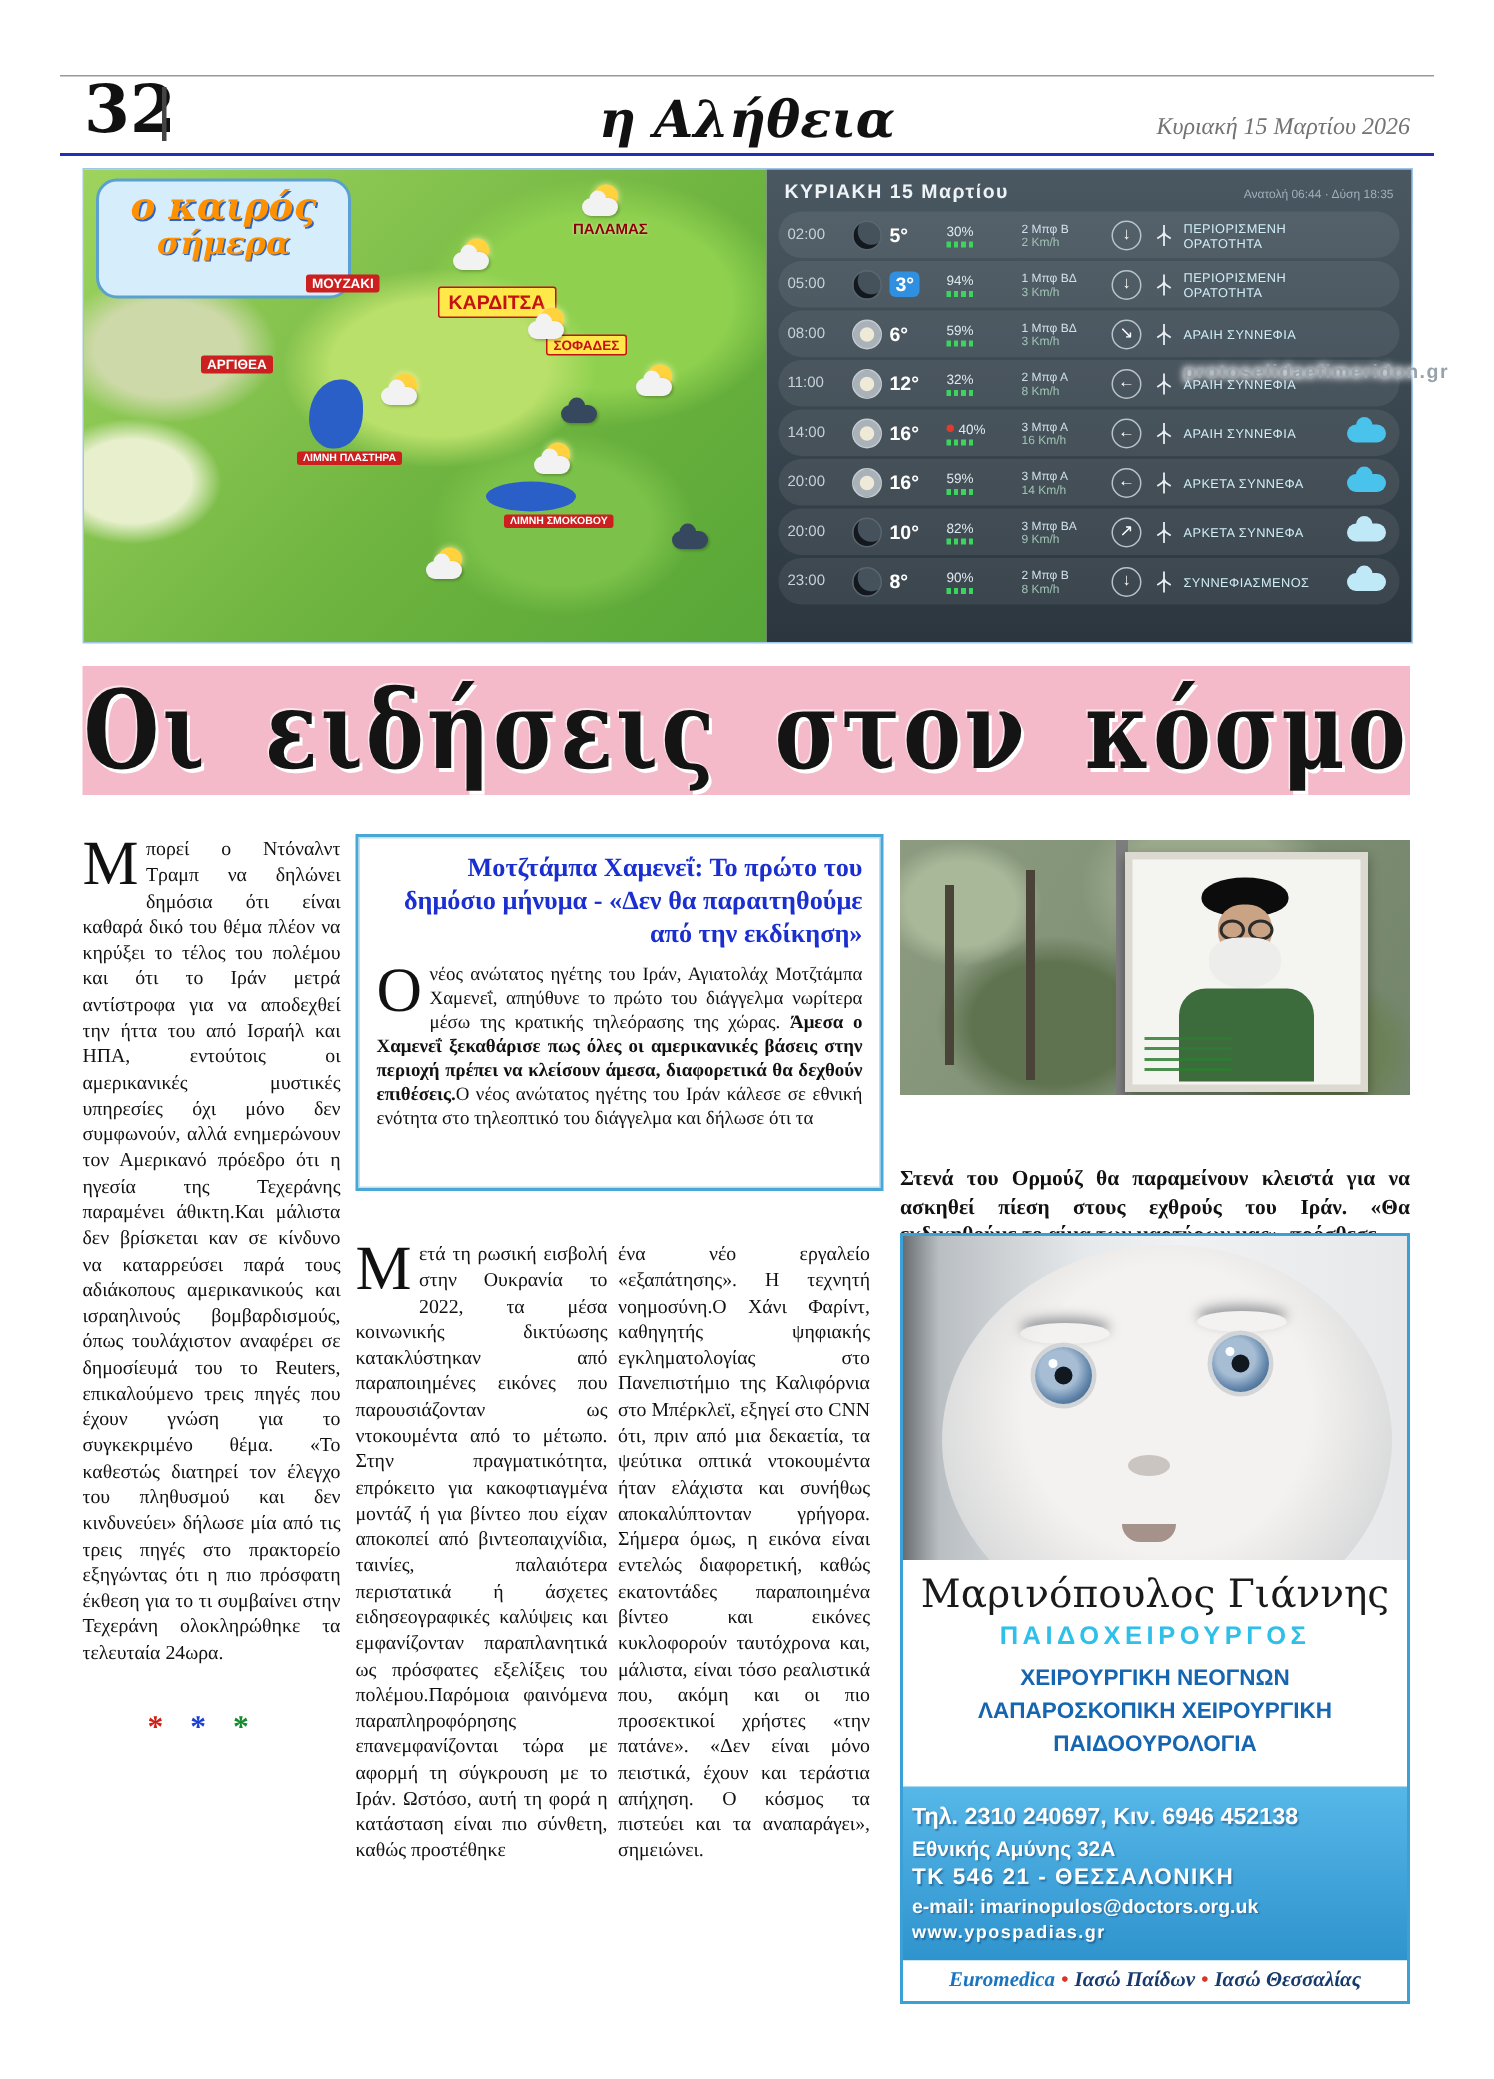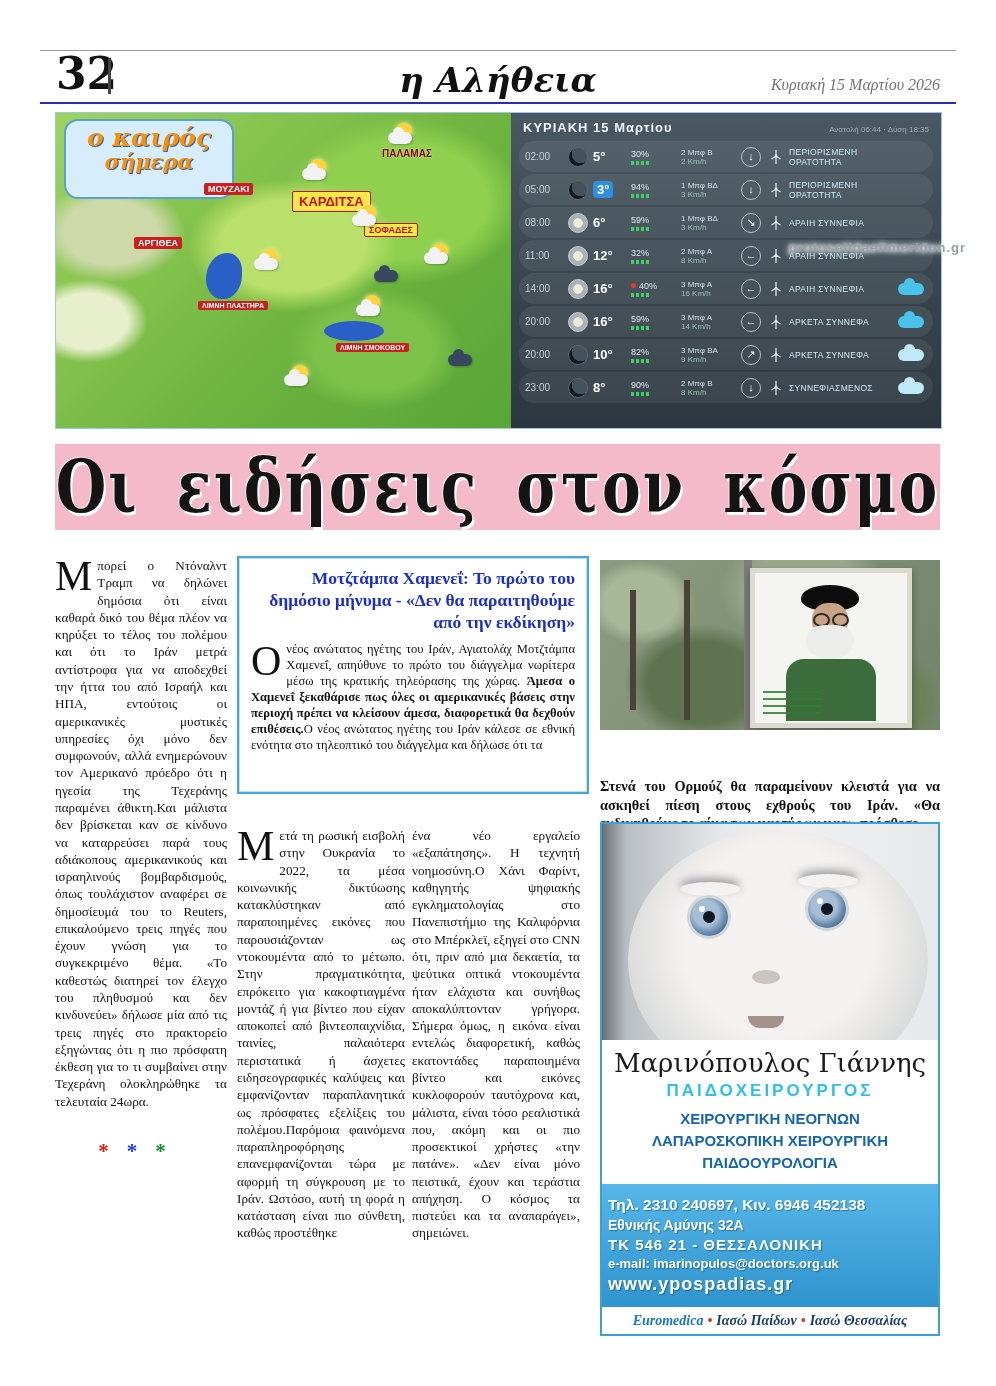--- a/index.html
+++ b/index.html
@@ -126,21 +126,21 @@
   .mouth{position:absolute;left:146px;top:192px;width:36px;height:12px;border-radius:0 0 20px 20px;background:#a4928b;}
   .ad-name{text-align:center;font-family:"DejaVu Serif",serif;font-size:26px;margin-top:8px;color:#1a1a1a;}
   .ad-title{text-align:center;font-family:"Liberation Sans",sans-serif;font-weight:700;font-size:17px;letter-spacing:3px;color:#2ec0e8;margin:3px 0 7px;}
   .ad-services{text-align:center;font-family:"Liberation Sans",sans-serif;font-weight:700;font-size:15px;line-height:1.45;color:#1565b0;}
   .ad-contact{margin-top:auto;background:linear-gradient(#56b7e8,#2f93cd);padding:9px 6px;text-align:left;font-family:Liberation Sans, sans-serif;color:#fff;}
   .ad-contact .ln{margin:3px 0;text-shadow:1px 1px 1px rgba(20,60,100,.5);}
   .ln.phone{font-size:15.5px;font-weight:700;}
   .ln.addr{font-size:14px;font-weight:700;}
   .ln.city{font-size:15px;font-weight:700;letter-spacing:1px;}
   .ln.mail{font-size:13px;font-weight:700;}
-  .ln.web{font-size:18px;font-weight:700;letter-spacing:1px;}
+  .ln.web{font-size:12px;font-weight:700;letter-spacing:1px;}
   .ad-footer{background:#fff;padding:6px 2px 5px;text-align:center;font-style:italic;font-weight:700;font-size:14px;font-family:"Liberation Serif",serif;}
   .ad-footer .c1{color:#1b74c0;} .ad-footer .cd{color:#d8362a;padding:0 4px;} .ad-footer .c2{color:#173a6e;}
 </style>
 </head>
 <body>
 
 <div class="top-rule"></div>
 <div class="page-number">32</div>
 <div class="page-number-bar"></div>
 <div class="masthead-wrap">

